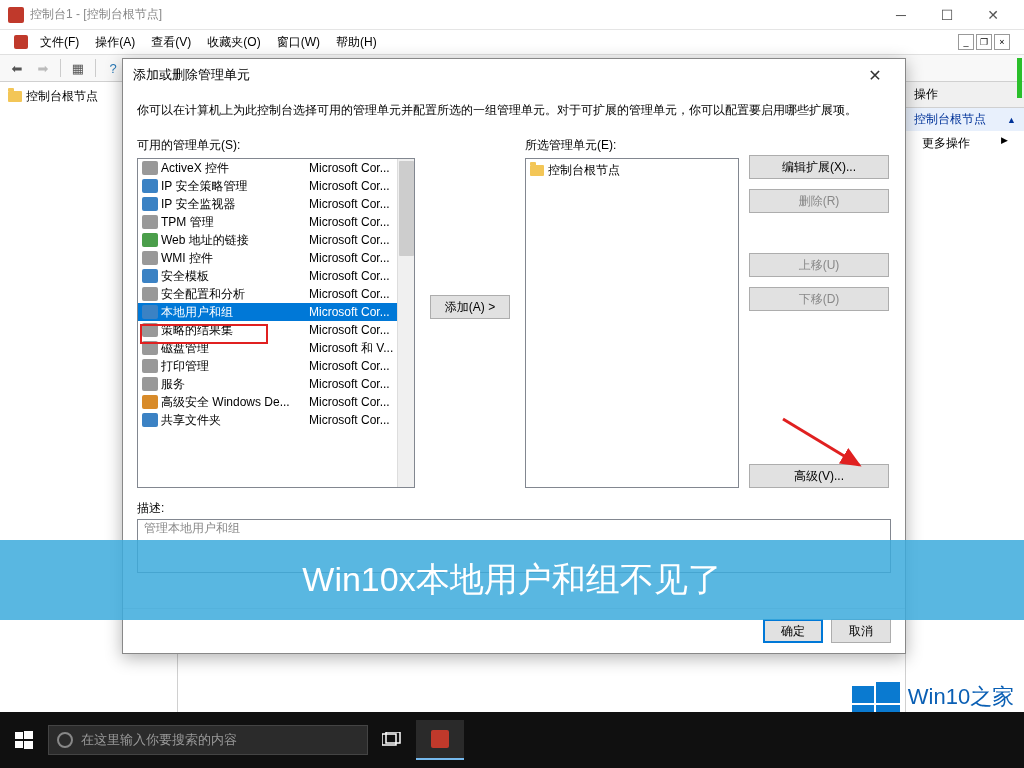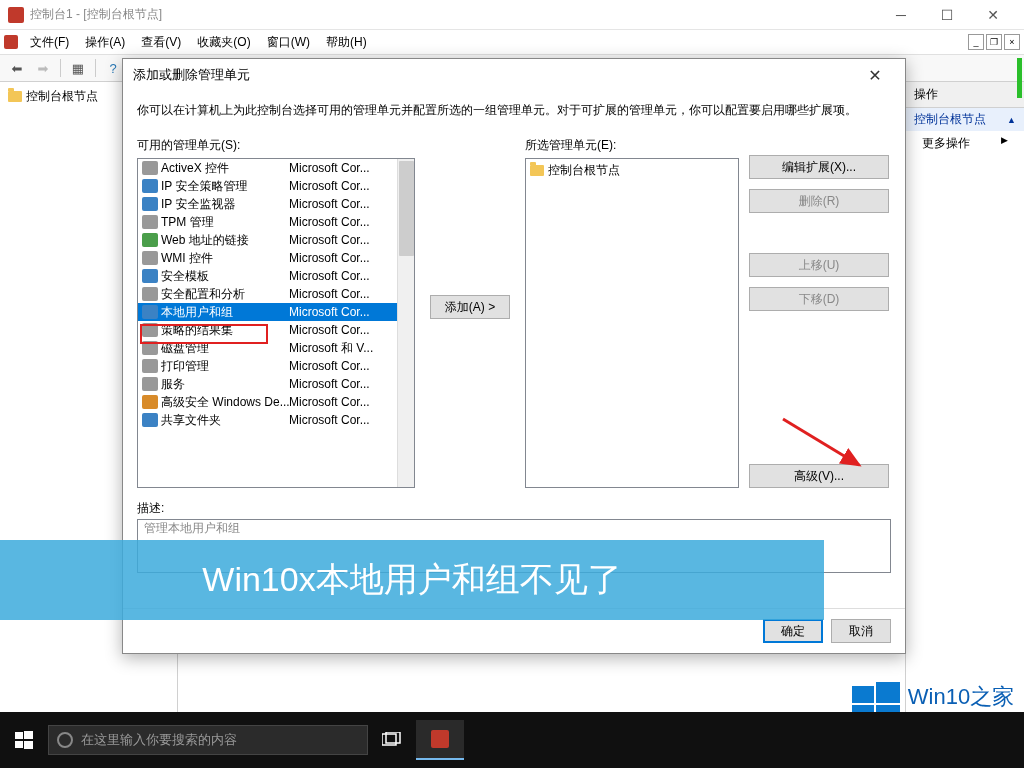--- a/index.html
+++ b/index.html
@@ -5,21 +5,21 @@
 * { box-sizing: border-box; margin: 0; padding: 0; font-family: "Microsoft YaHei", "Segoe UI", sans-serif; }
 body { width: 1024px; height: 768px; overflow: hidden; background: #fff; position: relative; }
 
 
 .mmc-window { position: absolute; top: 0; left: 0; width: 1024px; height: 768px; background: #fff; }
 .mmc-titlebar { height: 30px; background: #fff; display: flex; align-items: center; padding: 0 8px; font-size: 12px; color: #888; border-bottom: 1px solid #e5e5e5; }
 .mmc-titlebar .app-icon { width: 16px; height: 16px; background: #c0392b; margin-right: 6px; border-radius: 2px; }
 .mmc-titlebar .spacer { flex: 1; }
 .win-controls { display: flex; }
 .win-controls div { width: 46px; height: 30px; display: flex; align-items: center; justify-content: center; color: #555; font-size: 14px; }
-.mmc-menubar { height: 24px; display: flex; align-items: center; padding: 0 4px; font-size: 12px; color: #000; gap: 0; }
+.mmc-menubar { height: 24px; display: flex; align-items: center; padding: 0 14px; font-size: 12px; color: #000; gap: 0; }
 .mmc-menubar span { padding: 2px 8px; }
 .mmc-menubar .right-icons { margin-left: auto; display: flex; gap: 2px; }
 .mmc-menubar .right-icons div { width: 16px; height: 16px; border: 1px solid #999; font-size: 9px; display: flex; align-items: center; justify-content: center; }
 .mmc-toolbar { height: 28px; border-top: 1px solid #e0e0e0; border-bottom: 1px solid #d0d0d0; display: flex; align-items: center; padding: 0 6px; gap: 4px; background: #f8f8f8; }
 .mmc-toolbar .tb-btn { width: 22px; height: 22px; display: flex; align-items: center; justify-content: center; font-size: 13px; color: #555; }
 .mmc-toolbar .sep { width: 1px; height: 18px; background: #ccc; margin: 0 2px; }
 
 .mmc-body { display: flex; height: calc(100% - 82px); }
 .mmc-tree { width: 178px; border-right: 1px solid #d0d0d0; padding: 4px; background: #fff; }
 .mmc-tree-item { display: flex; align-items: center; gap: 4px; font-size: 12px; padding: 2px 4px; }
@@ -47,21 +47,21 @@
 .snapin-header { display: flex; background: #fff; border-bottom: 1px solid #d0d0d0; font-size: 12px; }
 .snapin-header div { padding: 3px 6px; border-right: 1px solid #e0e0e0; }
 .snapin-header .h-name { width: 148px; }
 .snapin-header .h-vendor { flex: 1; }
 .snapin-rows { flex: 1; overflow: hidden; position: relative; }
 .snapin-scrollbar { position: absolute; right: 0; top: 0; width: 17px; height: 100%; background: #f0f0f0; border-left: 1px solid #ddd; }
 .snapin-scrollbar .thumb { position: absolute; left: 1px; width: 15px; background: #cdcdcd; top: 2px; height: 95px; border-radius: 1px; }
 .snapin-row { display: flex; align-items: center; font-size: 12px; height: 18px; padding-left: 4px; }
 .snapin-row .icon { width: 16px; height: 14px; margin-right: 3px; flex-shrink: 0; }
 .snapin-row .name { width: 128px; white-space: nowrap; overflow: hidden; }
-.snapin-row .vendor { flex: 1; white-space: nowrap; overflow: hidden; padding-right: 10px; }
+.snapin-row .vendor { flex: 1; white-space: nowrap; overflow: hidden; padding-right: 10px; margin-left: 20px; }
 .snapin-row.selected { background: #0078d7; color: #fff; }
 .redbox { position: absolute; border: 2px solid #e02020; pointer-events: none; }
 
 .selected-list { border: 1px solid #828790; height: 330px; background: #fff; padding: 2px; }
 .selected-item { display: flex; align-items: center; gap: 4px; font-size: 12px; padding: 1px 2px; }
 
 .dlg-btn { height: 24px; border: 1px solid #adadad; background: #e1e1e1; font-size: 12px; padding: 0 6px; display: flex; align-items: center; justify-content: center; }
 .dlg-btn.disabled { color: #888; }
 .dlg-btn.wide { width: 140px; }
 .add-btn { width: 80px; height: 24px; }
@@ -71,21 +71,21 @@
 
 .dialog-footer { display: flex; justify-content: flex-end; gap: 8px; padding: 10px 14px; border-top: 1px solid #ddd; }
 .dialog-footer .dlg-btn { width: 60px; }
 .dialog-footer .primary { border: 2px solid #0078d7; background: #e1e1e1; }
 
 
 .arrow { position: absolute; left: 356px; top: 272px; width: 90px; height: 60px; pointer-events: none; }
 .arrow svg { width: 100%; height: 100%; }
 
 
-.banner { position: absolute; left: 0; top: 540px; width: 824px; height: 80px; background: rgba(60,170,220,.85); display: flex; align-items: center; justify-content: center; color: #fff; font-size: 34px; pointer-events: none; }
+.banner { position: absolute; left: 0; top: 540px; width: 1024px; height: 80px; background: rgba(60,170,220,.85); display: flex; align-items: center; justify-content: center; color: #fff; font-size: 34px; pointer-events: none; }
 
 
 .bottom-brand { position: absolute; right: 8px; bottom: 44px; display: flex; align-items: center; gap: 8px; color: #0a5fb4; font-size: 13px; }
 .bottom-brand .logo { width: 48px; height: 42px; }
 .bottom-brand .txt { text-align: left; }
 .bottom-brand .name { font-size: 22px; font-weight: 500; color: #0a5fb4; }
 .bottom-brand .url { font-size: 11px; color: #0a5fb4; }
 
 
 .taskbar { position: absolute; bottom: 0; left: 0; width: 1024px; height: 56px; background: #101010; display: flex; align-items: center; }

